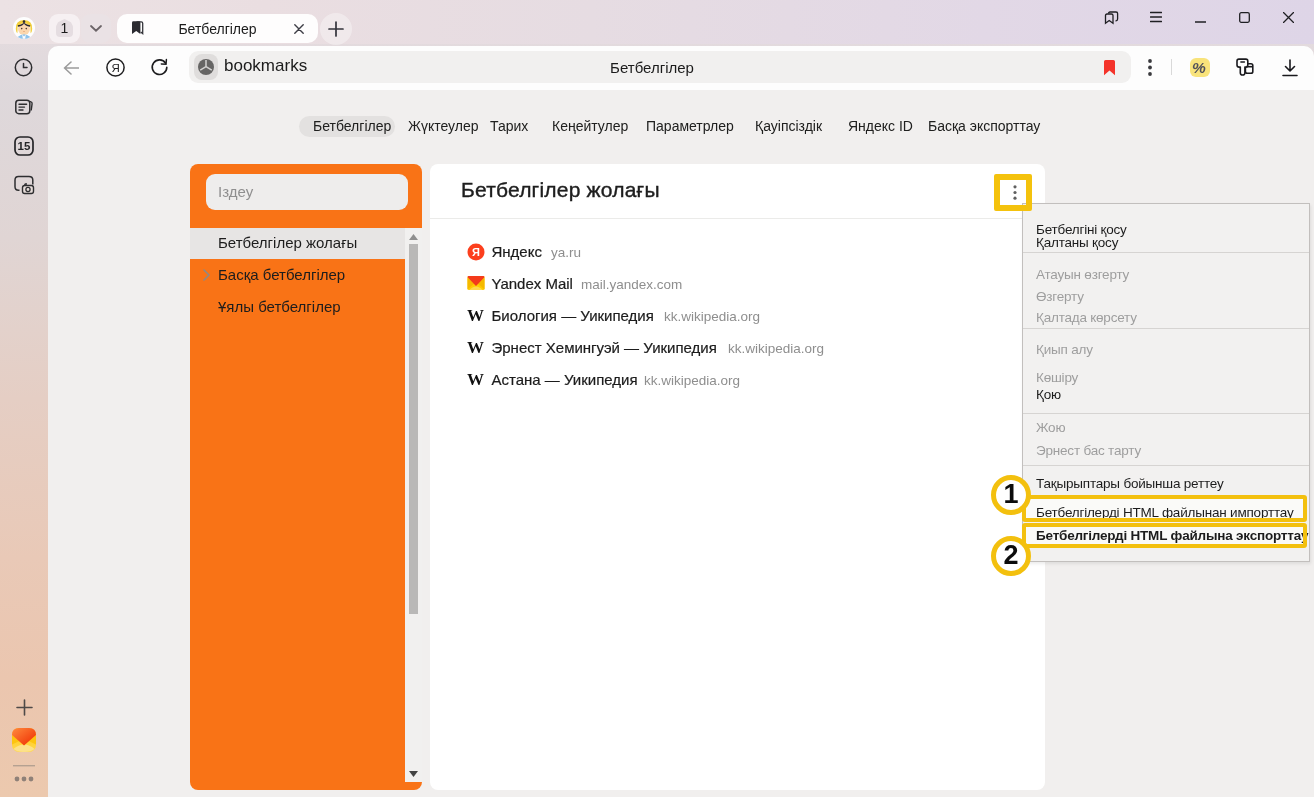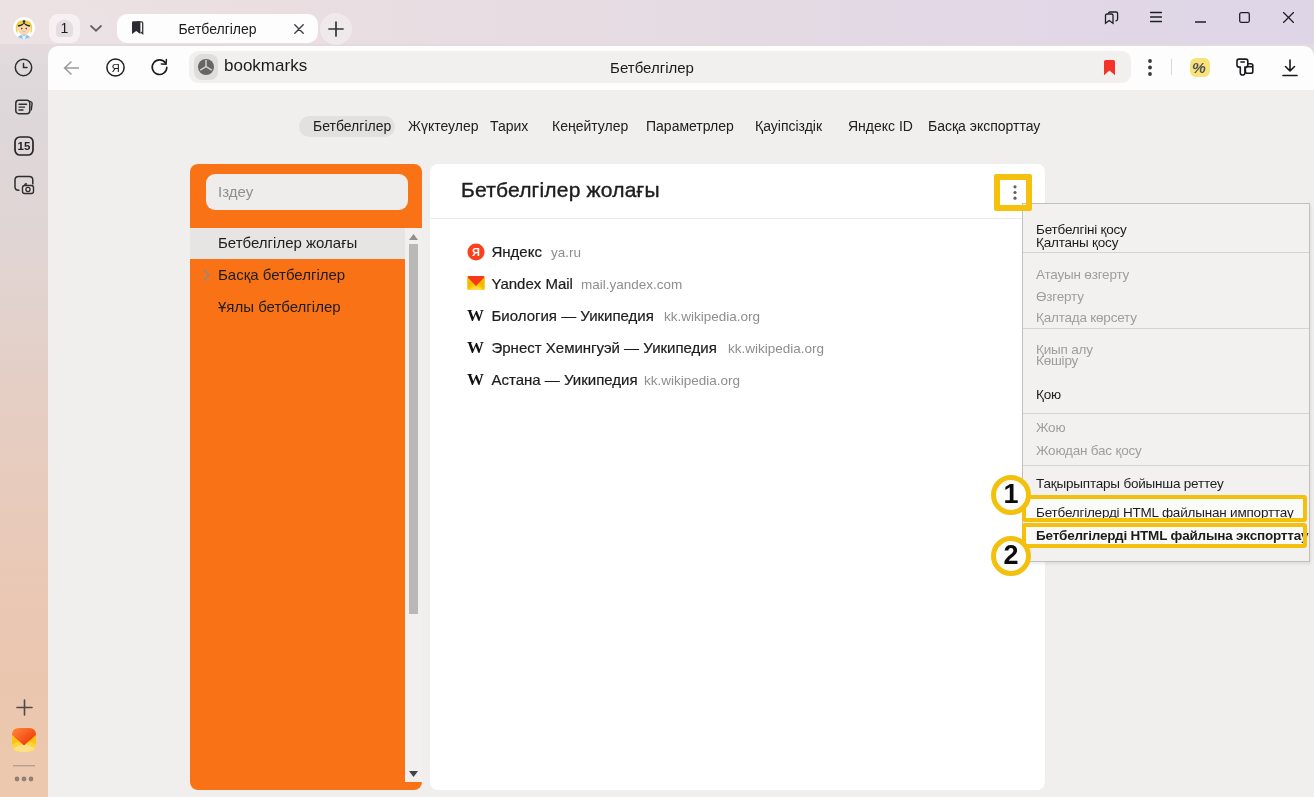--- a/index.html
+++ b/index.html
@@ -305,25 +305,25 @@
 
     <div id="menu">
       <span class="mi" style="top:18px;">Бетбелгіні қосу</span>
       <span class="mi" style="top:30.5px;">Қалтаны қосу</span>
       <div class="msep" style="top:48px;"></div>
       <span class="mi dis" style="top:62.5px;">Атауын өзгерту</span>
       <span class="mi dis" style="top:84.5px;">Өзгерту</span>
       <span class="mi dis" style="top:106px;">Қалтада көрсету</span>
       <div class="msep" style="top:124px;"></div>
       <span class="mi dis" style="top:138px;">Қиып алу</span>
-      <span class="mi dis" style="top:149px;">Көшіру</span>
+      <span class="mi dis" style="top:166px;">Көшіру</span>
       <span class="mi" style="top:182.5px;">Қою</span>
       <div class="msep" style="top:209px;"></div>
       <span class="mi dis" style="top:216px;">Жою</span>
-      <span class="mi dis" style="top:238.5px;">Жоюдан бас қосу</span>
+      <span class="mi dis" style="top:238.5px;">Эрнест бас тарту</span>
       <div class="msep" style="top:260.5px;"></div>
       <span class="mi" style="top:272px;">Тақырыптары бойынша реттеу</span>
       <div class="hlbg" style="top:295px; height:20px;"></div>
       <div class="hlbg" style="top:322.5px; height:17px;"></div>
       <span class="mi" style="top:300.5px;">Бетбелгілерді HTML файлынан импорттау</span>
       <span class="mi" style="top:323.5px;font-weight:bold;">Бетбелгілерді HTML файлына экспорттау</span>
     </div>
   </div>
 
   <div class="ybox" id="dotsbox" style="left:994px; top:174px; width:38px; height:37px; border-width:6px; border-radius:2px; border-color:#f4c20d;"></div>

